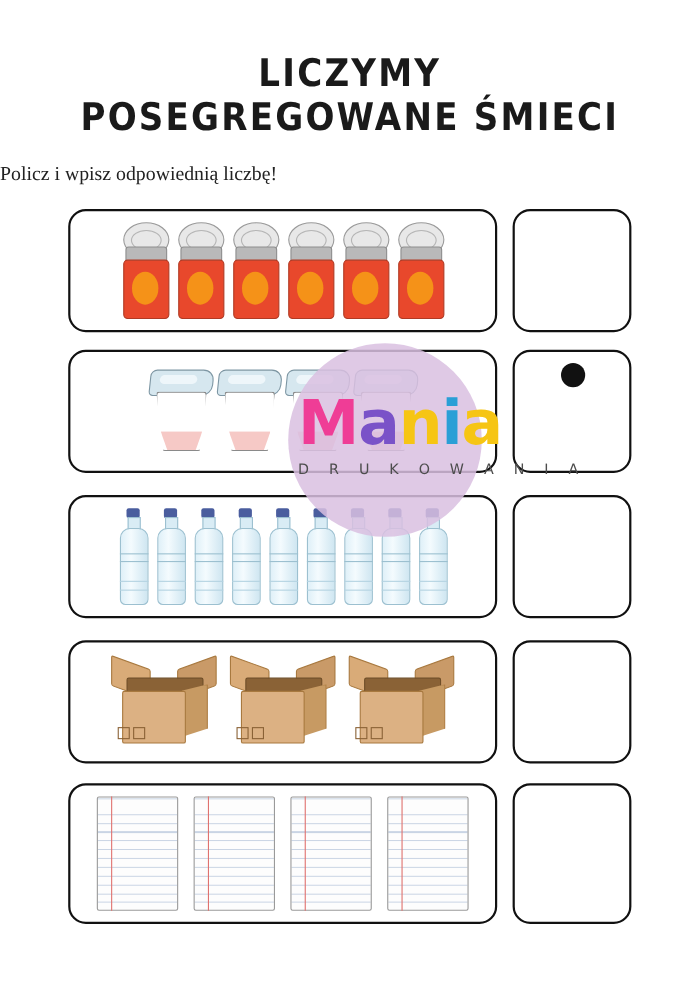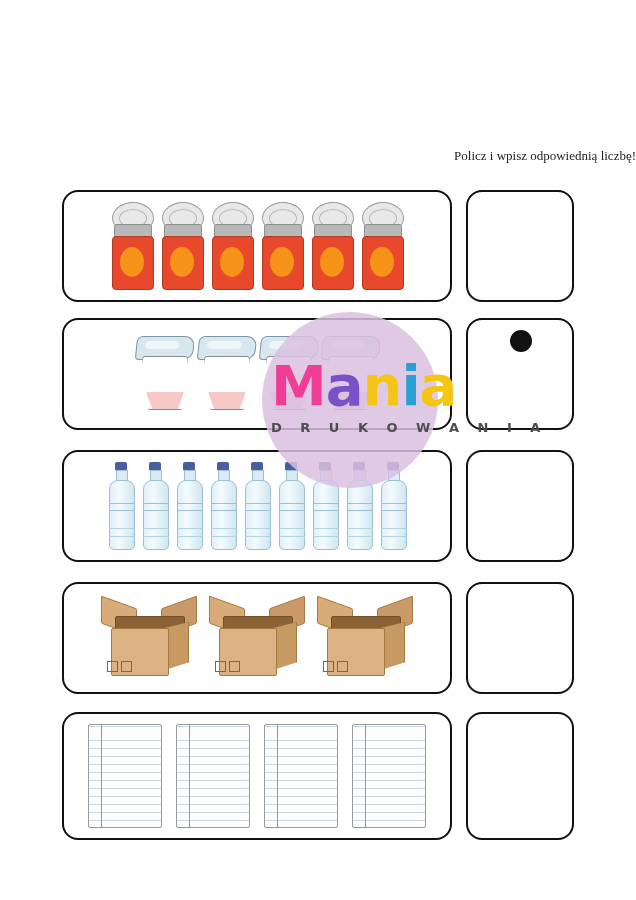--- a/index.html
+++ b/index.html
@@ -36,23 +36,23 @@
     color: #1a1a1a;
     line-height: 1.28;
     transform: scaleY(1.12);
     text-transform: uppercase;
   }
   .subtitle {
     position: absolute;
     top: 148px;
     left: 0;
     width: 636px;
-    text-align: right;
+    text-align: left;
     font-family: "Liberation Serif", serif;
-    font-size: 13px;
+    font-size: 18px;
     color: #222;
   }
 
   
   .row {
     position: absolute;
     left: 62px;
     width: 390px;
     height: 112px;
     border: 2px solid #111;
@@ -231,37 +231,41 @@
   .wm-main .c1 { color: #ef3d96; }
   .wm-main .c2 { color: #7a52c8; }
   .wm-main .c3 { color: #f6c514; }
   .wm-main .c4 { color: #2a9fd6; }
   .wm-main .c5 { color: #f6c514; }
   .wm-sub {
     margin-top: 6px;
     font-size: 13px;
     letter-spacing: 7px;
     color: #4d4d4d;
-    font-weight: 700;
+    font-weight: 400;
   }
   .wm-dot {
     position: absolute;
     left: 510px;
     top: 330px;
     width: 22px; height: 22px;
     border-radius: 50%;
     background: #111;
     pointer-events: none;
   }
 </style>
 </head>
 <body>
 
 <div class="page">
 
+  <div class="title-block">
+    <div class="title-line">LICZYMY</div>
+    <div class="title-line">POSEGREGOWANE ŚMIECI</div>
+  </div>
 
   <div class="subtitle">Policz i wpisz odpowiednią liczbę!</div>
 
   <div class="row r1">
     <div class="items">
       <div class="can">
           <div class="lid"></div>
           <div class="neck"></div>
           <div class="body"></div>
         </div>

